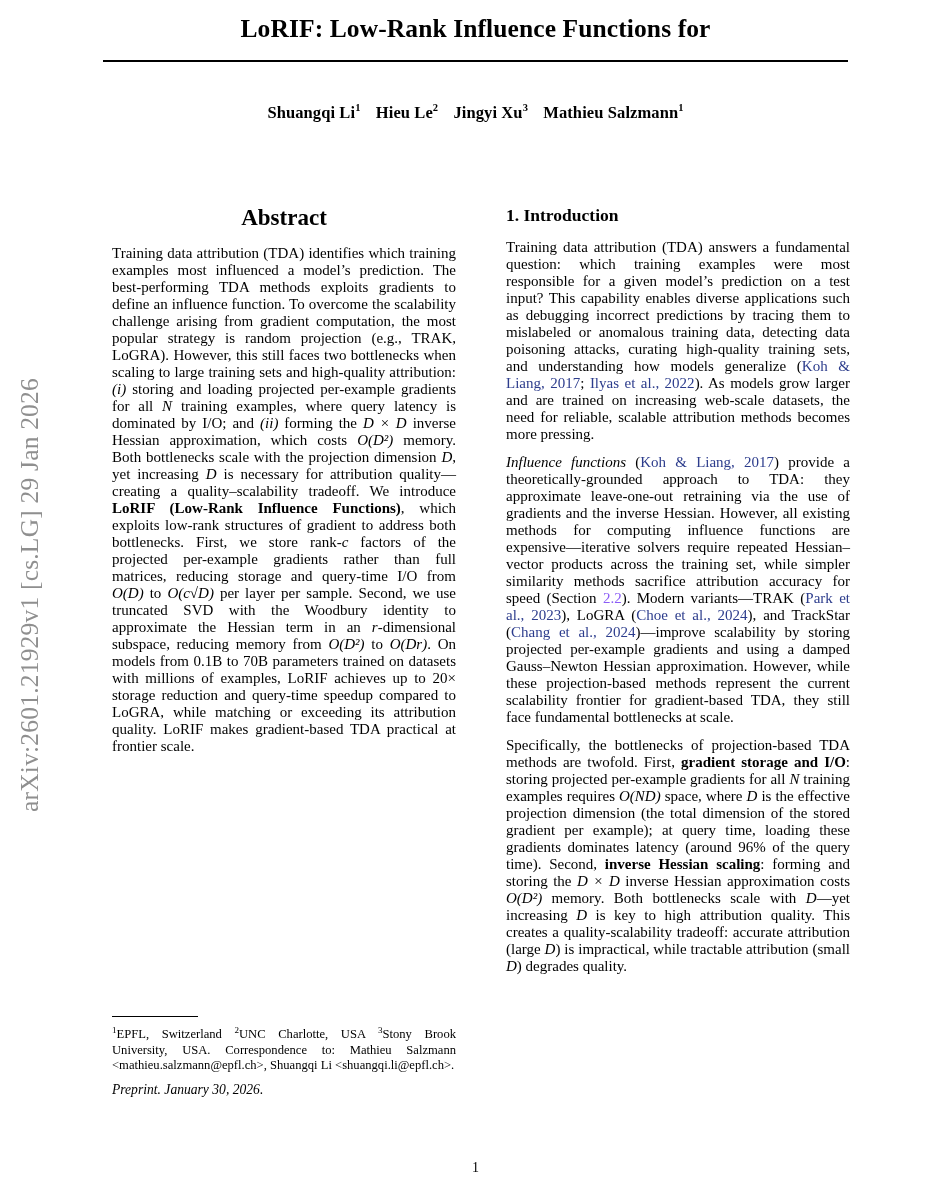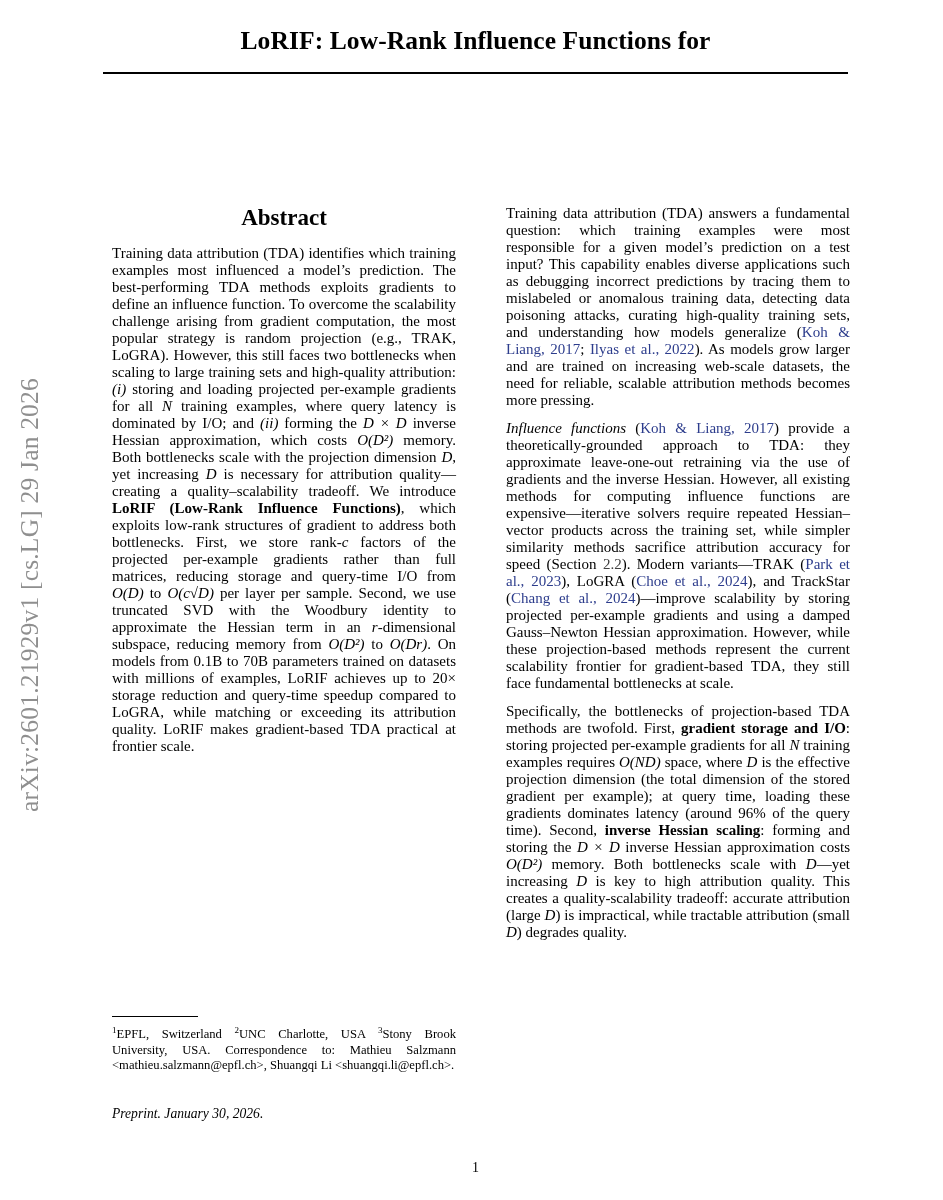--- a/index.html
+++ b/index.html
@@ -42,21 +42,21 @@
   
   .page {
     position: absolute;
     left: 103px;
     top: 0;
     width: 745px;
     height: 1200px;
   }
 
   .title-block {
-    padding-top: 25px;
+    padding-top: 13px;
     text-align: center;
   }
   .title {
     font-family: "Liberation Serif", "DejaVu Serif", serif;
     font-weight: bold;
     font-size: 25.5px;
     line-height: 31px;
     letter-spacing: 0.1px;
   }
   .title .line2 { display: block; }
@@ -113,21 +113,21 @@
     text-align: justify;
     text-justify: inter-word;
     hyphens: manual;
   }
   .abstract-body {
     font-size: 15.2px;
     line-height: 19.4px;
   }
 
   .cite { color: #2c3c8c; }
-  .cite-sec { color: #404040; }
+  .cite-sec { color: #8b5cf6; }
   i, .it { font-style: italic; }
   b, .bf { font-weight: bold; }
 
   
   .m {
     font-family: "Liberation Serif", "DejaVu Serif", serif;
     font-style: italic;
   }
 
   
@@ -144,21 +144,21 @@
     margin: 0 0 6px 0;
   }
   .footnote {
     font-size: 12.6px;
     line-height: 15.6px;
     text-align: justify;
     margin: 0;
   }
   .footnote .fn-sup { font-size: 0.72em; vertical-align: super; }
   .preprint {
-    margin-top: 32px;
+    margin-top: 8px;
     font-style: italic;
     font-size: 13.6px;
   }
 
   .page-number {
     position: absolute;
     left: 0;
     top: 1160px;
     width: 745px;
     text-align: center;
@@ -175,30 +175,37 @@
 <div class="page">
 
   <div class="title-block">
     <div class="title">
       <span>LoRIF: Low-Rank Influence Functions for</span>
     </div>
   </div>
 
   <hr class="rule-top">
 
+  <div class="authors">
+    <span>Shuangqi Li</span><span class="aff">1</span><span class="gap"></span>
+    <span>Hieu Le</span><span class="aff">2</span><span class="gap"></span>
+    <span>Jingyi Xu</span><span class="aff">3</span><span class="gap"></span>
+    <span>Mathieu Salzmann</span><span class="aff">1</span>
+  </div>
 
   <div class="columns">
 
     <div class="col col-left">
       <div class="sec-head-center">Abstract</div>
 
       <p class="body abstract-body"><span>Training data attribution (TDA) identifies which training examples most influenced a model’s prediction. The best-performing TDA methods exploits gradients to define an influence function. To overcome the scalability challenge arising from gradient computation, the most popular strategy is random projection (e.g., TRAK, LoGRA). However, this still faces two bottlenecks when scaling to large training sets and high-quality attribution: </span><i>(i)</i><span> storing and loading projected per-example gradients for all </span><span class="m">N</span><span> training examples, where query latency is dominated by I/O; and </span><i>(ii)</i><span> forming the </span><span class="m">D × D</span><span> inverse Hessian approximation, which costs </span><span class="m">O(D²)</span><span> memory. Both bottlenecks scale with the projection dimension </span><span class="m">D</span><span>, yet increasing </span><span class="m">D</span><span> is necessary for attribution quality—creating a quality–scalability tradeoff. We introduce </span><b>LoRIF (Low-Rank Influence Functions)</b><span>, which exploits low-rank structures of gradient to address both bottlenecks. First, we store rank-</span><span class="m">c</span><span> factors of the projected per-example gradients rather than full matrices, reducing storage and query-time I/O from </span><span class="m">O(D)</span><span> to </span><span class="m">O(c√D)</span><span> per layer per sample. Second, we use truncated SVD with the Woodbury identity to approximate the Hessian term in an </span><span class="m">r</span><span>-dimensional subspace, reducing memory from </span><span class="m">O(D²)</span><span> to </span><span class="m">O(Dr)</span><span>. On models from 0.1B to 70B parameters trained on datasets with millions of examples, LoRIF achieves up to 20× storage reduction and query-time speedup compared to LoGRA, while matching or exceeding its attribution quality. LoRIF makes gradient-based TDA practical at frontier scale.</span></p>
     </div>
 
     <div class="col col-right">
+      <div class="sec-head">1. Introduction</div>
 
       <p class="body"><span>Training data attribution (TDA) answers a fundamental question: which training examples were most responsible for a given model’s prediction on a test input? This capability enables diverse applications such as debugging incorrect predictions by tracing them to mislabeled or anomalous training data, detecting data poisoning attacks, curating high-quality training sets, and understanding how models generalize (</span><span class="cite">Koh &amp; Liang, 2017</span><span>; </span><span class="cite">Ilyas et al., 2022</span><span>). As models grow larger and are trained on increasing web-scale datasets, the need for reliable, scalable attribution methods becomes more pressing.</span></p>
 
       <p class="body"><i>Influence functions</i><span> (</span><span class="cite">Koh &amp; Liang, 2017</span><span>) provide a theoretically-grounded approach to TDA: they approximate leave-one-out retraining via the use of gradients and the inverse Hessian. However, all existing methods for computing influence functions are expensive—iterative solvers require repeated Hessian–vector products across the training set, while simpler similarity methods sacrifice attribution accuracy for speed (Section </span><span class="cite-sec">2.2</span><span>). Modern variants—TRAK (</span><span class="cite">Park et al., 2023</span><span>), LoGRA (</span><span class="cite">Choe et al., 2024</span><span>), and TrackStar (</span><span class="cite">Chang et al., 2024</span><span>)—improve scalability by storing projected per-example gradients and using a damped Gauss–Newton Hessian approximation. However, while these projection-based methods represent the current scalability frontier for gradient-based TDA, they still face fundamental bottlenecks at scale.</span></p>
 
       <p class="body"><span>Specifically, the bottlenecks of projection-based TDA methods are twofold. First, </span><b>gradient storage and I/O</b><span>: storing projected per-example gradients for all </span><span class="m">N</span><span> training examples requires </span><span class="m">O(ND)</span><span> space, where </span><span class="m">D</span><span> is the effective projection dimension (the total dimension of the stored gradient per example); at query time, loading these gradients dominates latency (around 96% of the query time). Second, </span><b>inverse Hessian scaling</b><span>: forming and storing the </span><span class="m">D × D</span><span> inverse Hessian approximation costs </span><span class="m">O(D²)</span><span> memory. Both bottlenecks scale with </span><span class="m">D</span><span>—yet increasing </span><span class="m">D</span><span> is key to high attribution quality. This creates a quality-scalability tradeoff: accurate attribution (large </span><span class="m">D</span><span>) is impractical, while tractable attribution (small </span><span class="m">D</span><span>) degrades quality.</span></p>
 
     </div>
   </div>
 

